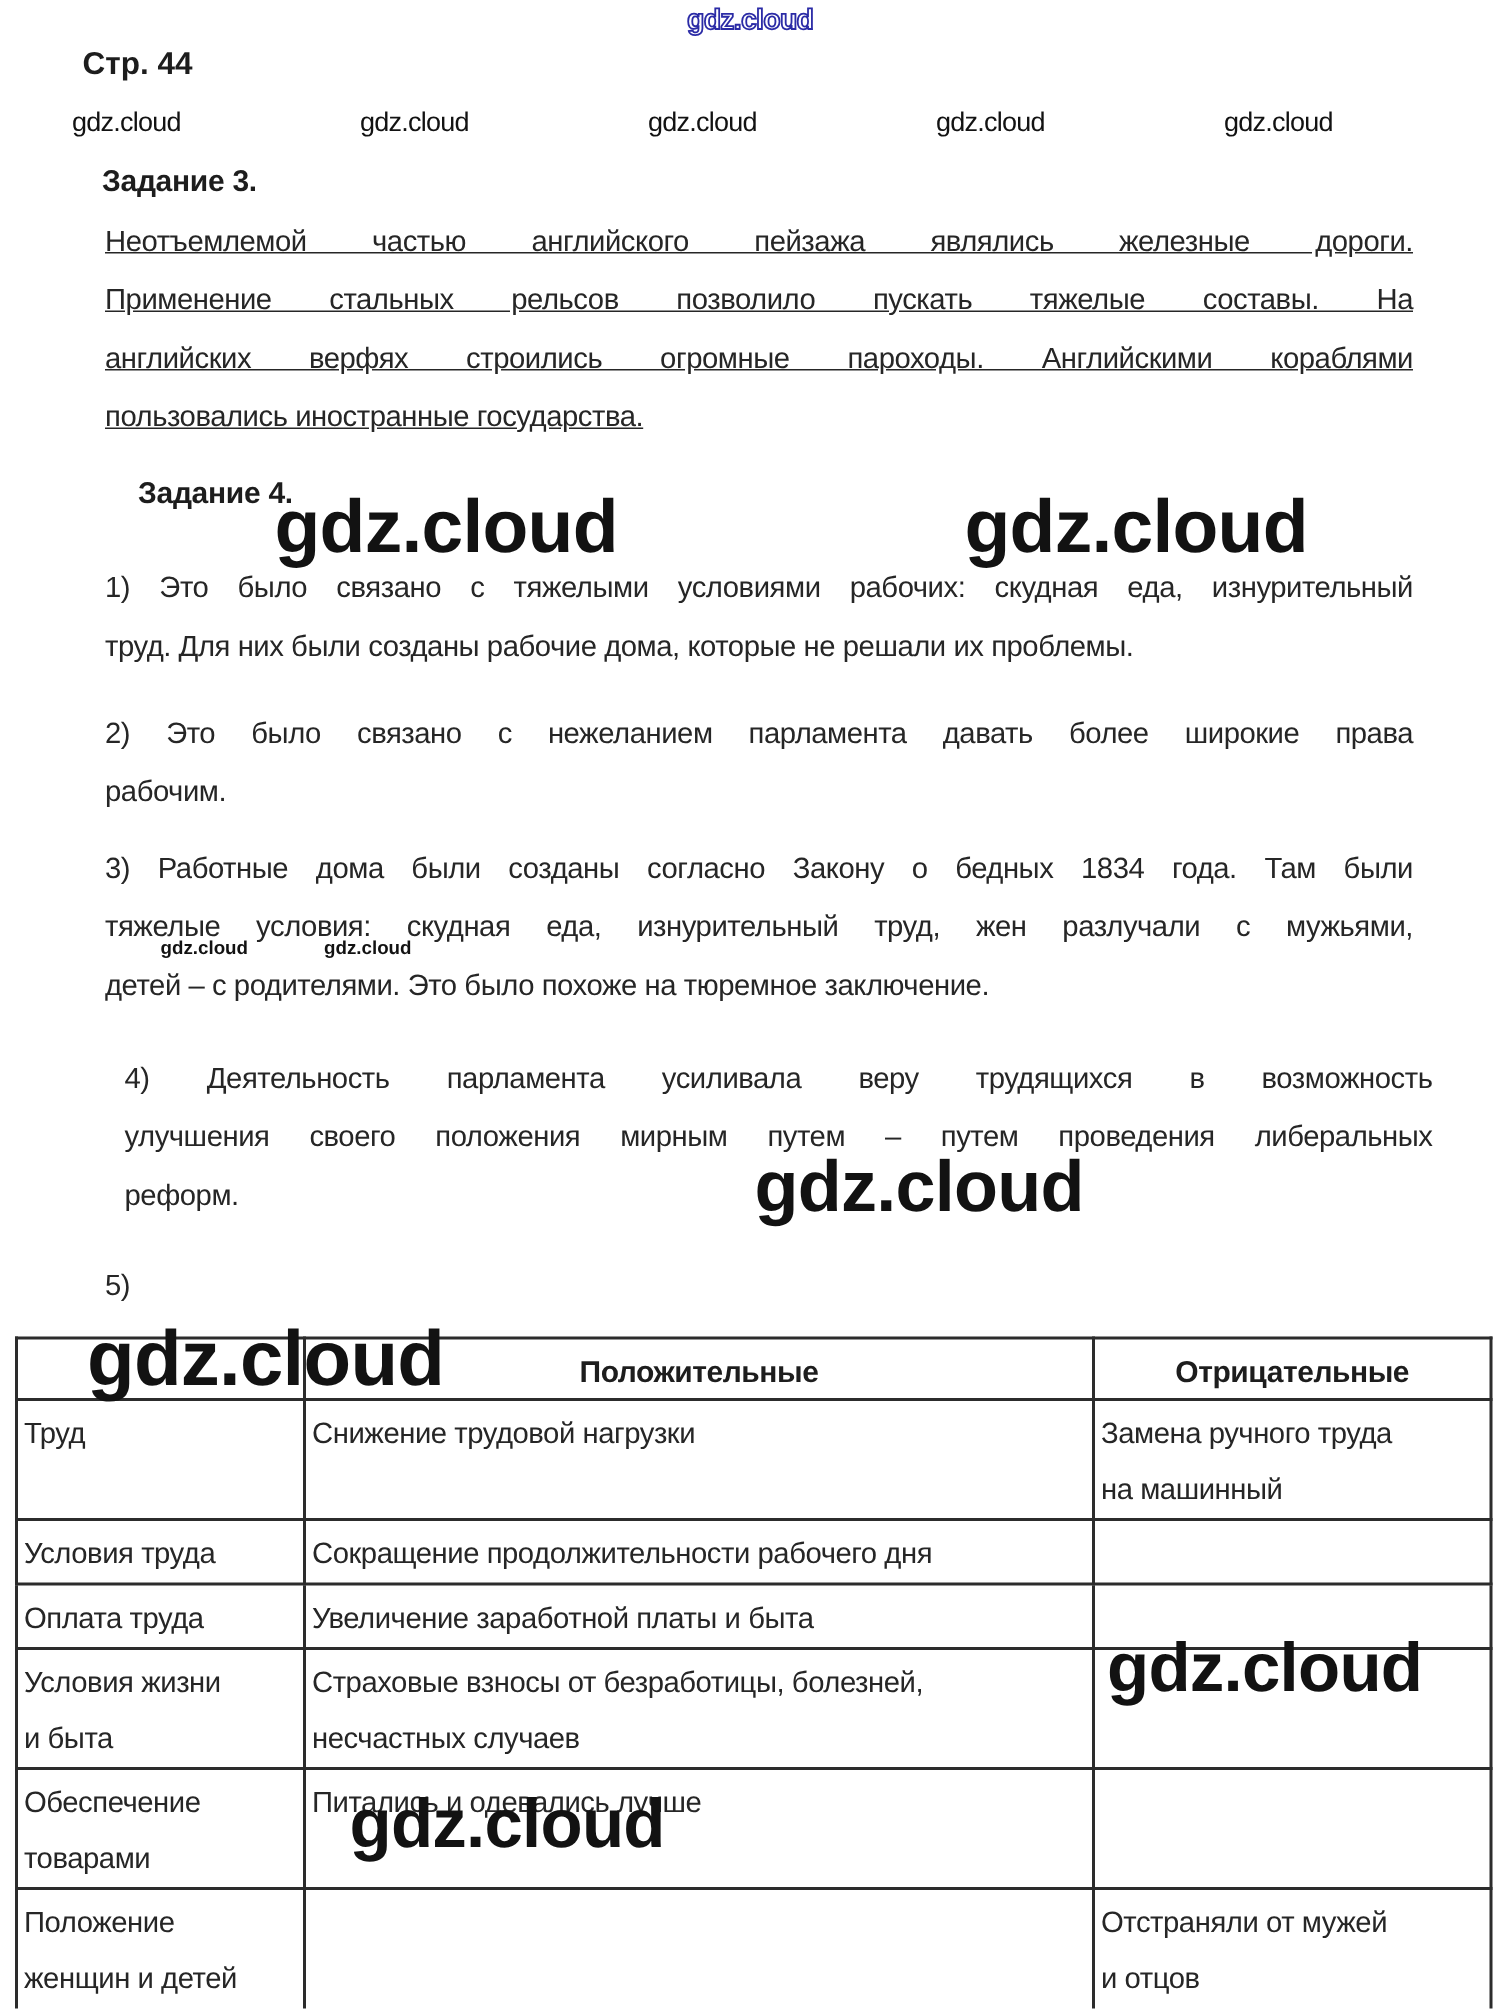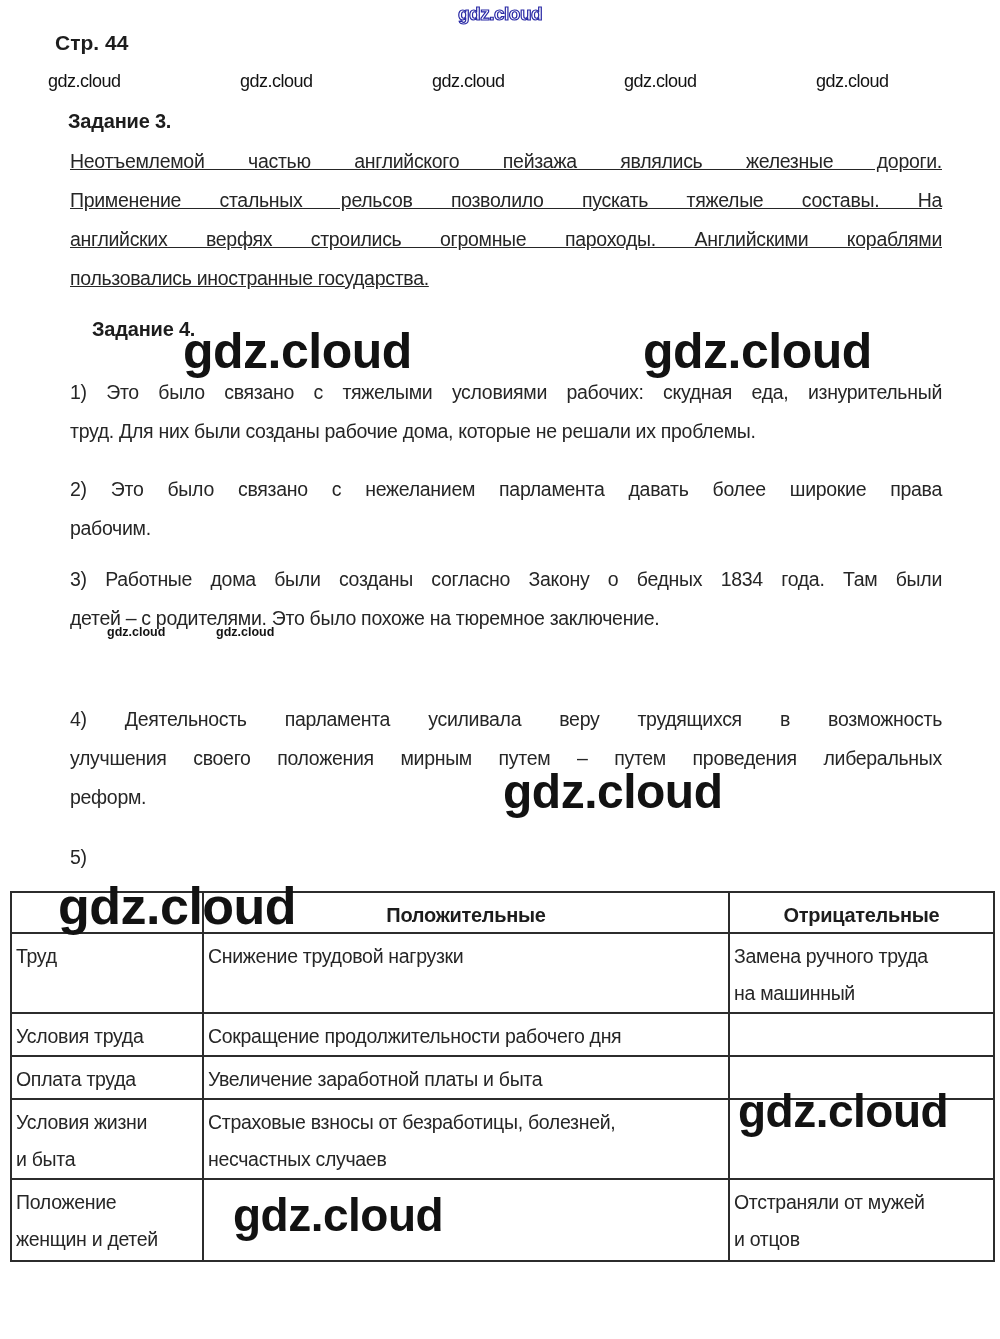--- a/index.html
+++ b/index.html
@@ -85,27 +85,28 @@
   <div class="lline">труд. Для них были созданы рабочие дома, которые не решали их проблемы.</div>
 </div>
 
 <div class="abs body-block" style="left:70px; top:470px;">
   <div class="jline">2) Это было связано с нежеланием парламента давать более широкие права</div>
   <div class="lline">рабочим.</div>
 </div>
 
 <div class="abs body-block" style="left:70px; top:560px;">
   <div class="jline">3) Работные дома были созданы согласно Закону о бедных 1834 года. Там были</div>
+  <div class="jline">тяжелые условия: скудная еда, изнурительный труд, жен разлучали с мужьями,</div>
   <div class="lline">детей – с родителями. Это было похоже на тюремное заключение.</div>
 </div>
 
 <div class="abs wm wm-sm" style="left:107px; top:625px;">gdz.cloud</div>
 <div class="abs wm wm-sm" style="left:216px; top:625px;">gdz.cloud</div>
 
-<div class="abs body-block" style="left:70px; top:700px;">
+<div class="abs body-block" style="left:83px; top:700px;">
   <div class="jline">4) Деятельность парламента усиливала веру трудящихся в возможность</div>
   <div class="jline">улучшения своего положения мирным путем – путем проведения либеральных</div>
   <div class="lline">реформ.</div>
 </div>
 
 <div class="abs wm" style="left:503px; top:764px; font-size:48px;">gdz.cloud</div>
 
 <div class="abs body-block" style="left:70px; top:838px;">
   <div class="lline">5)</div>
 </div>
@@ -156,20 +157,30 @@
     <td>
       <span class="cline">Условия жизни</span>
       <span class="cline">и быта</span>
     </td>
     <td>
       <span class="cline">Страховые взносы от безработицы, болезней,</span>
       <span class="cline">несчастных случаев</span>
     </td>
     <td></td>
   </tr>
+  <tr style="height:77px;">
+    <td>
+      <span class="cline">Обеспечение</span>
+      <span class="cline">товарами</span>
+    </td>
+    <td>
+          <span class="cline">Питались и одевались лучше</span>
+        </td>
+    <td></td>
+  </tr>
   <tr style="height:82px;">
     <td>
       <span class="cline">Положение</span>
       <span class="cline">женщин и детей</span>
     </td>
     <td></td>
     <td>
       <span class="cline">Отстраняли от мужей</span>
       <span class="cline">и отцов</span>
     </td>

